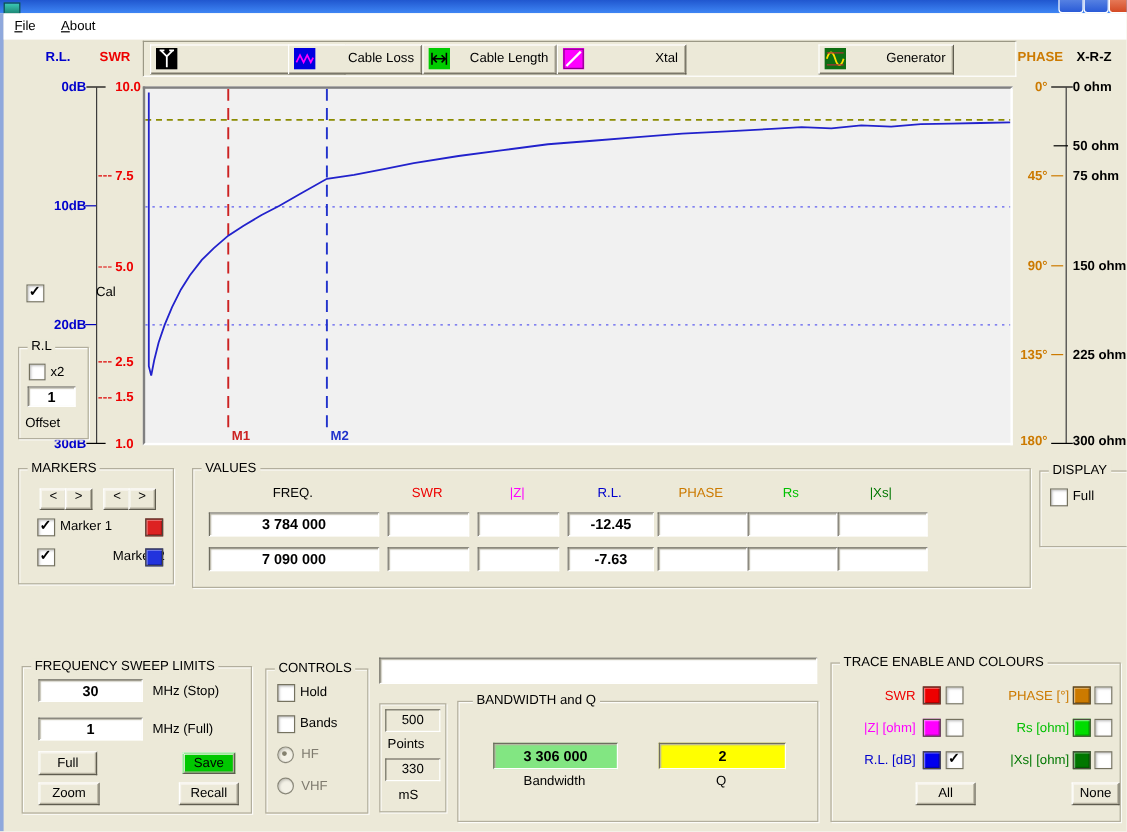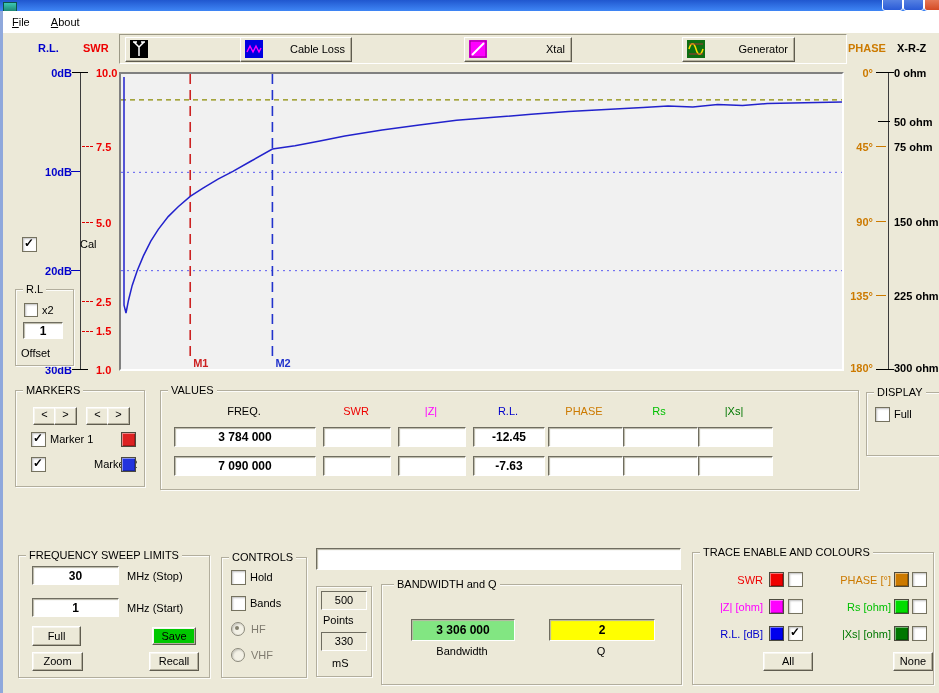--- a/index.html
+++ b/index.html
@@ -129,20 +129,27 @@
         </svg>
       <span class="tb-label">Antenna</span>
     </div>
     <div class="tb-btn" style="left:120px;top:2px;width:110px;">
       <svg class="tb-icon" viewBox="0 0 18 18">
           <rect width="18" height="18" fill="#0000e0"></rect>
           <path d="M2 12l3-6 3 6 3-6 3 6 2-4" stroke="#ff00ff" stroke-width="1.4" fill="none"></path>
         </svg>
       <span class="tb-label">Cable Loss</span>
     </div>
+    <div class="tb-btn" style="left:232px;top:2px;width:110px;">
+      <svg class="tb-icon" viewBox="0 0 18 18">
+          <rect width="18" height="18" fill="#00cc00"></rect>
+          <path d="M3 4v10M15 4v10M3 9h12M7 6L4 9l3 3M11 6l3 3-3 3" stroke="#000" stroke-width="1.3" fill="none"></path>
+        </svg>
+      <span class="tb-label">Cable Length</span>
+    </div>
     <div class="tb-btn" style="left:344px;top:2px;width:106px;">
       <svg class="tb-icon" viewBox="0 0 18 18">
           <rect width="18" height="18" fill="#ff00ff"></rect>
           <path d="M3 15L15 3" stroke="#fff" stroke-width="2" fill="none"></path>
           <rect x="1" y="1" width="16" height="16" fill="none" stroke="#880088"></rect>
         </svg>
       <span class="tb-label">Xtal</span>
     </div>
     <div class="tb-btn" style="left:562px;top:2px;width:111px;">
       <svg class="tb-icon" viewBox="0 0 18 18">
@@ -214,21 +221,21 @@
     <span class="cb" style="left:8px;top:14px;"></span>
     <span class="abs" style="left:27px;top:15px;">Full</span>
   </div>
 
 
   <div class="groupbox" style="left:18px;top:555px;width:190px;height:121px;">
     <span class="gb-title">FREQUENCY SWEEP LIMITS</span>
     <input class="sunken val" style="left: 13px; top: 10px; width: 85px; height: 17px;" value="30">
     <span class="abs nowrap" style="left:108px;top:14px;">MHz  (Stop)</span>
     <input class="sunken val" style="left: 13px; top: 42px; width: 85px; height: 17px;" value="1">
-    <span class="abs nowrap" style="left:108px;top:46px;">MHz  (Start)</span>
+    <span class="abs nowrap" style="left:108px;top:46px;">MHz  (Full)</span>
     <div class="btn" style="left:13px;top:70px;width:47px;height:18px;line-height:18px;">Full</div>
     <div class="btn" style="left:133px;top:71px;width:42px;height:16px;line-height:16px;background:#00c800;">Save</div>
     <div class="btn" style="left:13px;top:96px;width:49px;height:17px;line-height:17px;">Zoom</div>
     <div class="btn" style="left:130px;top:96px;width:48px;height:17px;line-height:17px;">Recall</div>
   </div>
 
   <div class="groupbox" style="left:221px;top:557px;width:84px;height:119px;">
     <span class="gb-title">CONTROLS</span>
     <span class="cb" style="left:9px;top:12px;"></span>
     <span class="abs" style="left:28px;top:13px;">Hold</span>

